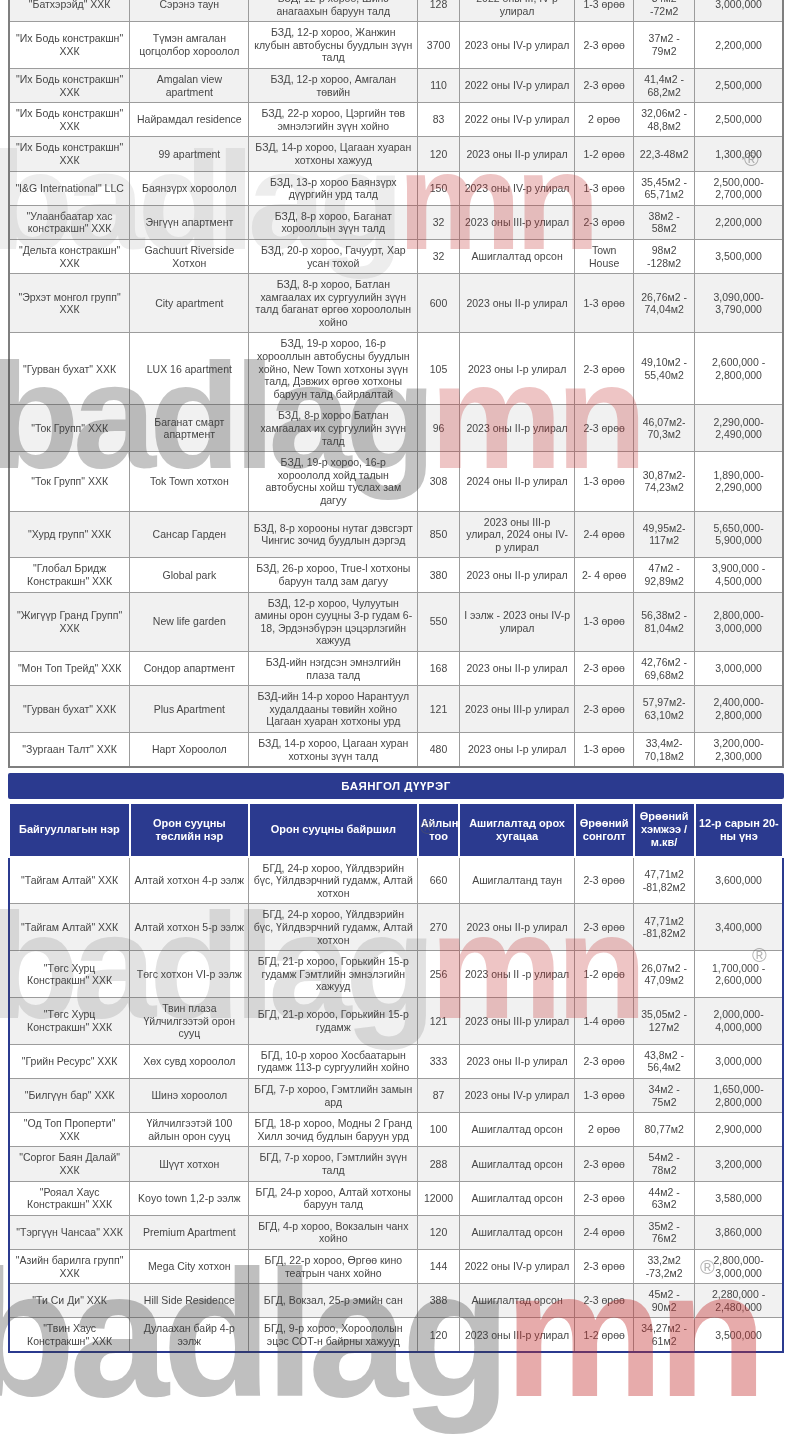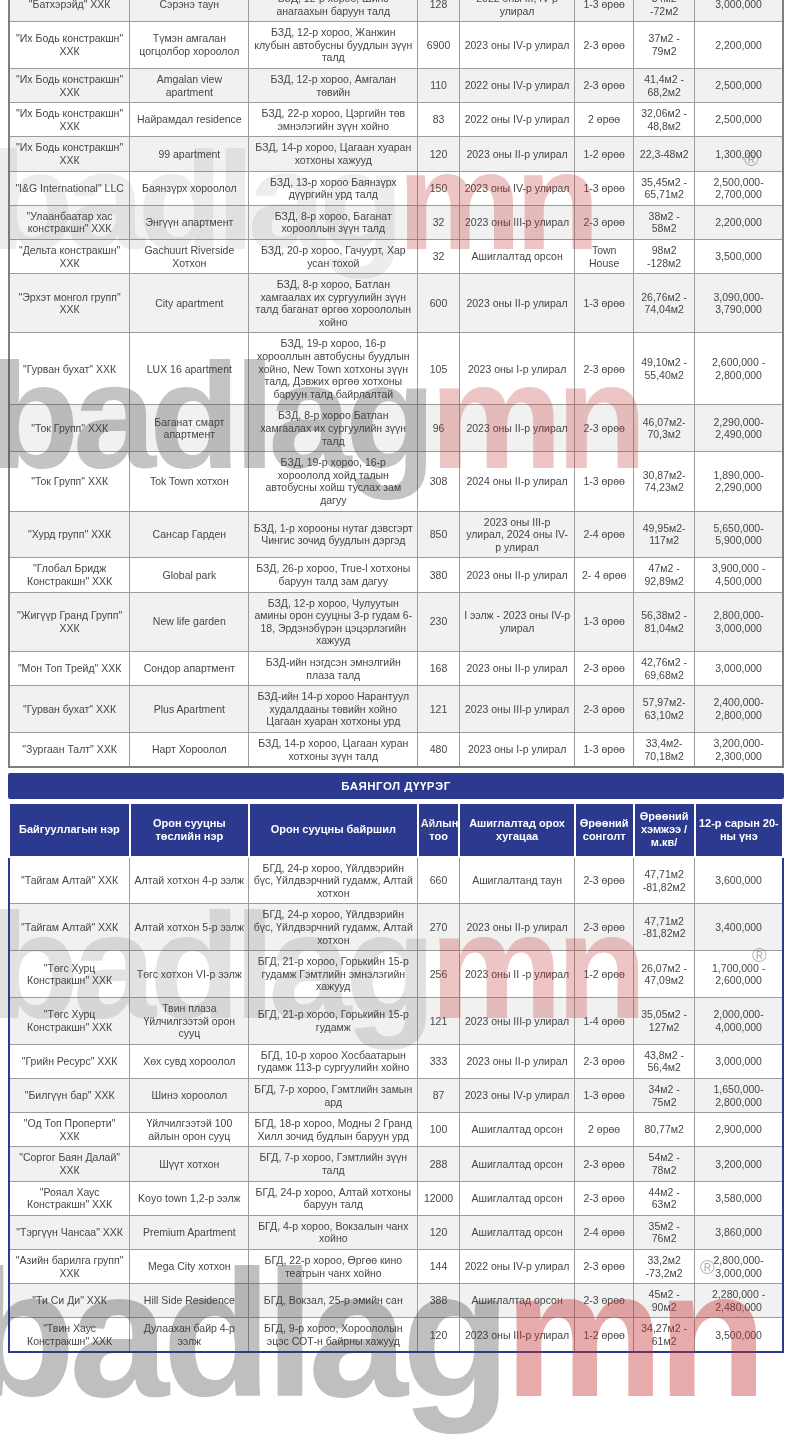--- a/index.html
+++ b/index.html
@@ -117,21 +117,21 @@
             <td>128</td>
             <td>2022 оны III, IV-р улирал</td>
             <td>1-3 өрөө</td>
             <td>34м2 -72м2</td>
             <td>3,000,000</td>
           </tr>
           <tr>
             <td>"Их Бодь констракшн" ХХК</td>
             <td>Түмэн амгалан цогцолбор хороолол</td>
             <td>БЗД, 12-р хороо, Жанжин клубын автобусны буудлын зүүн талд</td>
-            <td>6900</td>
+            <td>3700</td>
             <td>2023 оны IV-р улирал</td>
             <td>2-3 өрөө</td>
             <td>37м2 - 79м2</td>
             <td>2,200,000</td>
           </tr>
           <tr>
             <td>"Их Бодь констракшн" ХХК</td>
             <td>Amgalan view apartment</td>
             <td>БЗД, 12-р хороо, Амгалан төвийн</td>
             <td>110</td>
@@ -226,42 +226,42 @@
             <td>БЗД, 19-р хороо, 16-р хороололд хойд талын автобусны хойш туслах зам дагуу</td>
             <td>308</td>
             <td>2024 оны II-р улирал</td>
             <td>1-3 өрөө</td>
             <td>30,87м2- 74,23м2</td>
             <td>1,890,000- 2,290,000</td>
           </tr>
           <tr>
             <td>"Хурд групп" ХХК</td>
             <td>Сансар Гарден</td>
-            <td>БЗД, 1-р хорооны нутаг дэвсгэрт Чингис зочид буудлын дэргэд</td>
+            <td>БЗД, 8-р хорооны нутаг дэвсгэрт Чингис зочид буудлын дэргэд</td>
             <td>850</td>
             <td>2023 оны III-р улирал, 2024 оны IV-р улирал</td>
             <td>2-4 өрөө</td>
             <td>49,95м2- 117м2</td>
             <td>5,650,000- 5,900,000</td>
           </tr>
           <tr>
             <td>"Глобал Бридж Констракшн" ХХК</td>
             <td>Global park</td>
             <td>БЗД, 26-р хороо, True-l хотхоны баруун талд зам дагуу</td>
             <td>380</td>
             <td>2023 оны II-р улирал</td>
             <td>2- 4 өрөө</td>
             <td>47м2 - 92,89м2</td>
             <td>3,900,000 - 4,500,000</td>
           </tr>
           <tr>
             <td>"Жигүүр Гранд Групп" ХХК</td>
             <td>New life garden</td>
             <td>БЗД, 12-р хороо, Чулуутын амины орон сууцны 3-р гудам 6-18, Эрдэнэбүрэн цэцэрлэгийн хажууд</td>
-            <td>230</td>
+            <td>550</td>
             <td>I ээлж - 2023 оны IV-р улирал</td>
             <td>1-3 өрөө</td>
             <td>56,38м2 - 81,04м2</td>
             <td>2,800,000- 3,000,000</td>
           </tr>
           <tr>
             <td>"Мон Топ Трейд" ХХК</td>
             <td>Сондор апартмент</td>
             <td>БЗД-ийн нэгдсэн эмнэлгийн плаза талд</td>
             <td>168</td>

